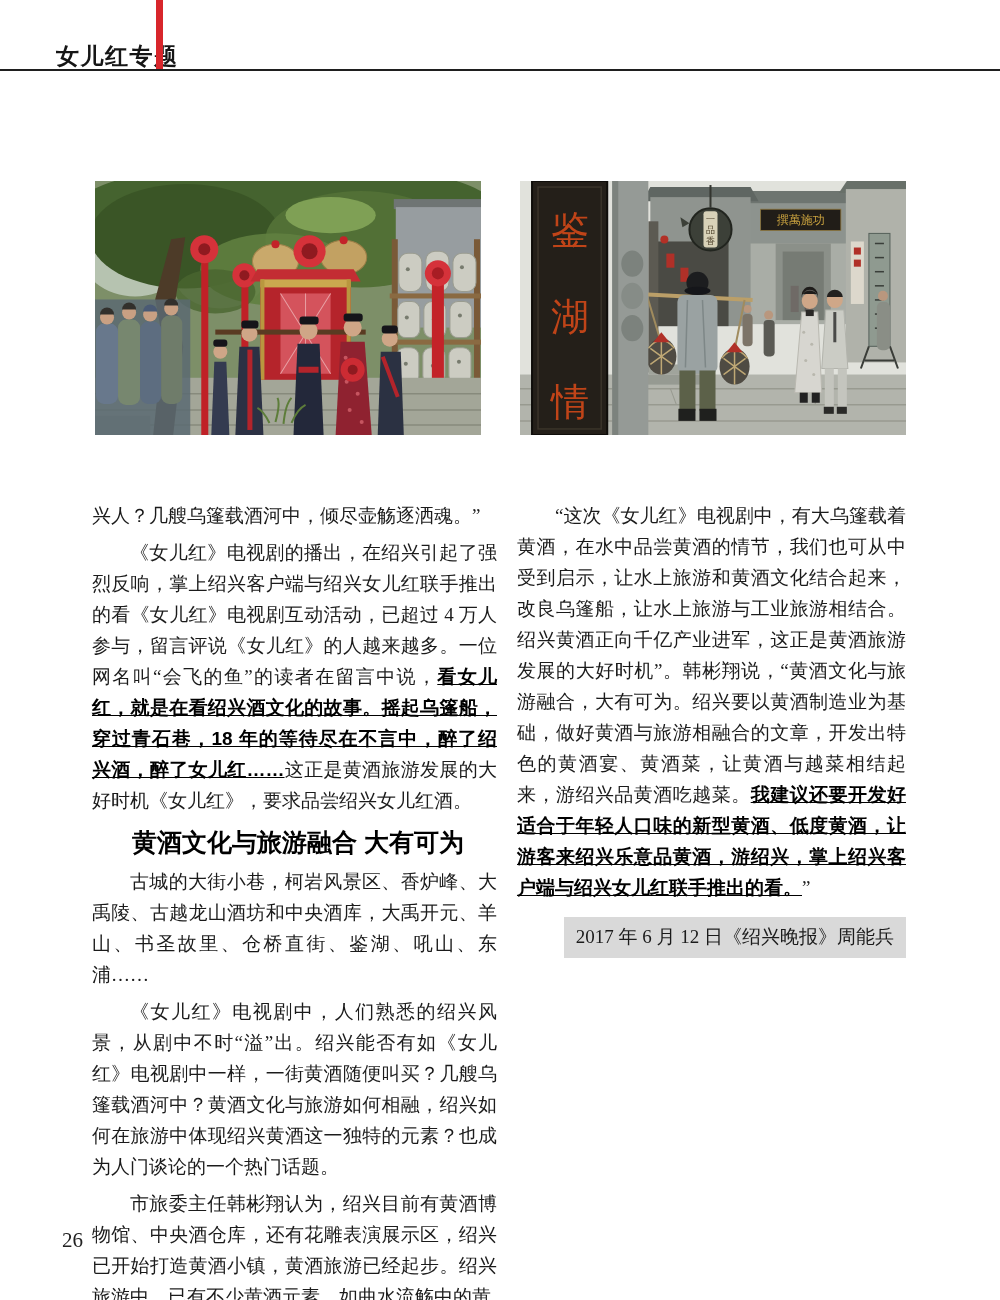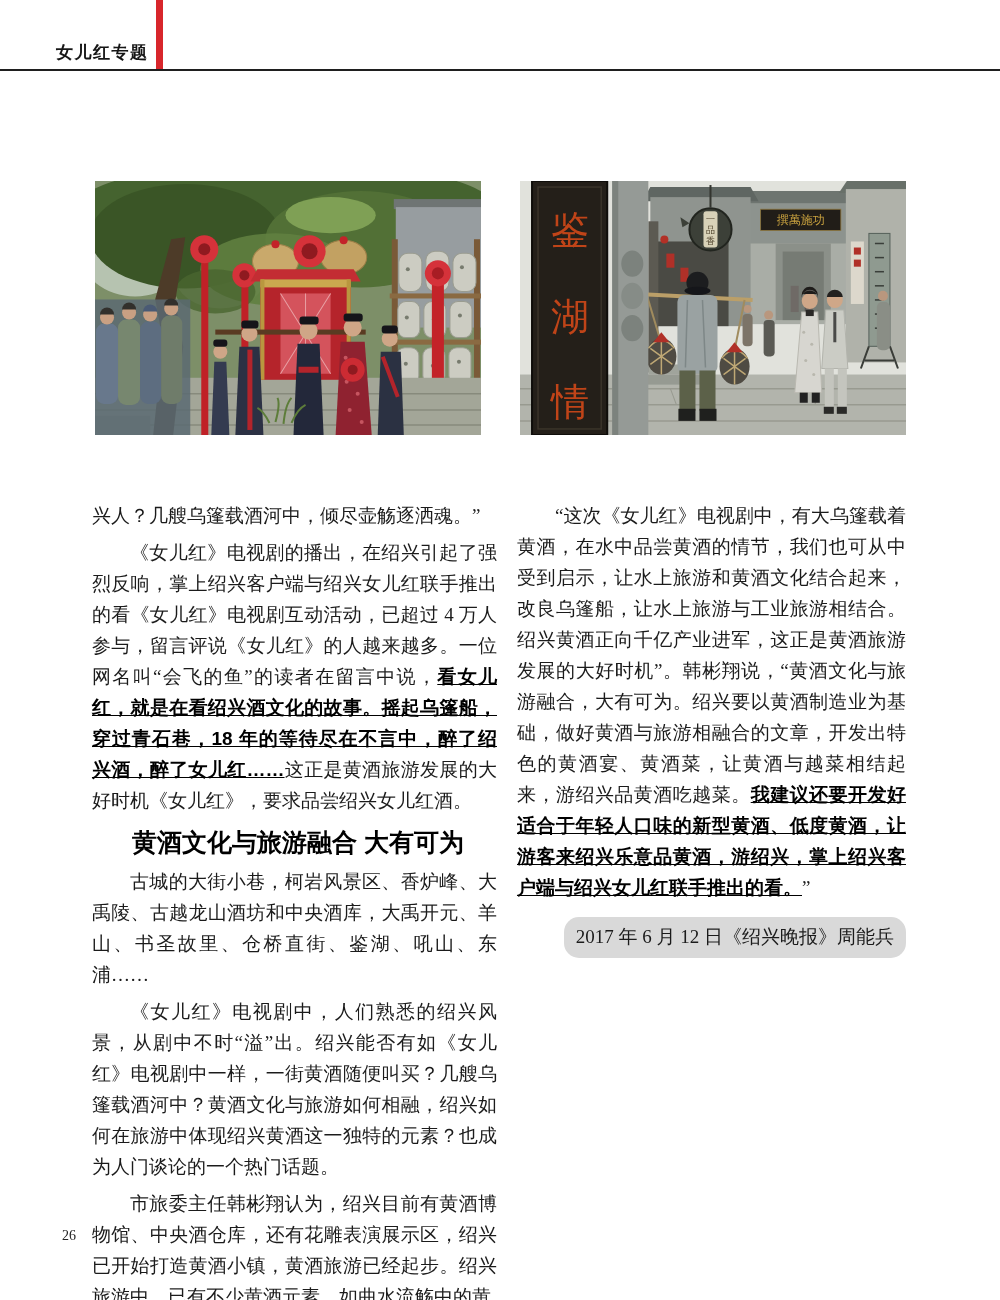--- a/index.html
+++ b/index.html
@@ -3,21 +3,21 @@
 <meta charset="utf-8">
 <style>
   html,body{margin:0;padding:0;background:#fff;}
   .page{
     position:relative;width:1000px;height:1300px;background:#fff;overflow:hidden;
     font-family:"Liberation Serif","DejaVu Serif",serif;color:var(--text-color,#1b1b1b);
   }
   
   .topic-label{
     position:absolute;left:56px;top:41px;font-family:Liberation Mono, monospace;
-    font-size:17px;font-weight:bold;letter-spacing:1.5px;color:#161616;
+    font-size:23px;font-weight:bold;letter-spacing:1.5px;color:#161616;
   }
   .red-bar{position:absolute;left:156px;top:0;width:7px;height:70px;background:var(--accent-red,#d8262b);}
   .header-rule{position:absolute;left:0;top:69px;width:1000px;height:2px;background:var(--rule-color,#1f1f1f);}
   
   .photo{position:absolute;margin:0;padding:0;}
   .photo svg{display:block;width:100%;height:100%;}
   .photo-left{left:95px;top:181px;width:386px;height:254px;}
   .photo-right{left:520px;top:181px;width:386px;height:254px;}
   
   .col{position:absolute;top:500px;text-align:justify;font-size:19px;line-height:31px;}
@@ -26,23 +26,23 @@
   .para{margin:0 0 6px 0;}
   .indent{text-indent:38px;}
   .bold-sans{font-family:"Liberation Sans","DejaVu Sans",sans-serif;font-weight:bold;color:#000;text-decoration:underline;}
   .section-heading{
     font-family:"Liberation Sans","DejaVu Sans",sans-serif;font-weight:bold;
     font-size:25px;margin:11px 0 8px 40px;color:#000;line-height:31px;
   }
   .attribution{text-align:right;margin-top:14px;}
   .attribution-badge{
     display:inline-block;background:var(--attribution-bg,#d9d9d9);
-    padding:4px 12px 6px 12px;font-size:19px;color:#1b1b1b;border-radius:15px;
+    padding:4px 12px 6px 12px;font-size:19px;color:#1b1b1b;
   }
-  .page-number{position:absolute;left:62px;top:1228px;font-size:14px;color:#222;}
+  .page-number{position:absolute;left:62px;top:1228px;font-size:21px;color:#222;}
 </style>
 </head>
 <body>
 
 <div class="page" style="--accent-red: #d8262b; --rule-color: #1f1f1f; --attribution-bg: #d9d9d9; --text-color: #1b1b1b;">
 
   <span class="topic-label">女儿红专题</span>
   <div class="red-bar"></div>
   <div class="header-rule"></div>
 

